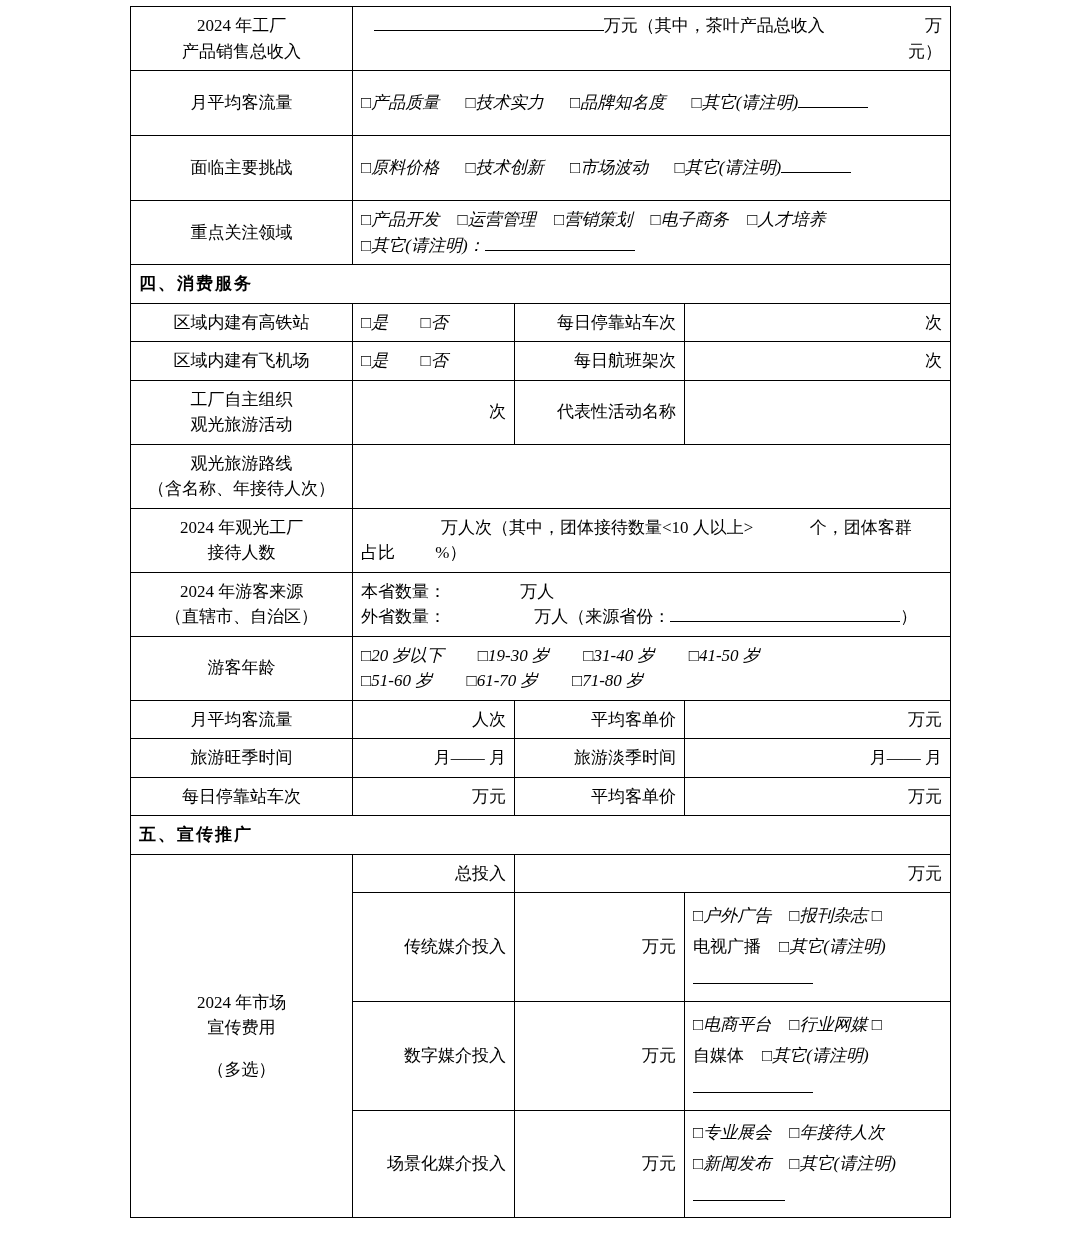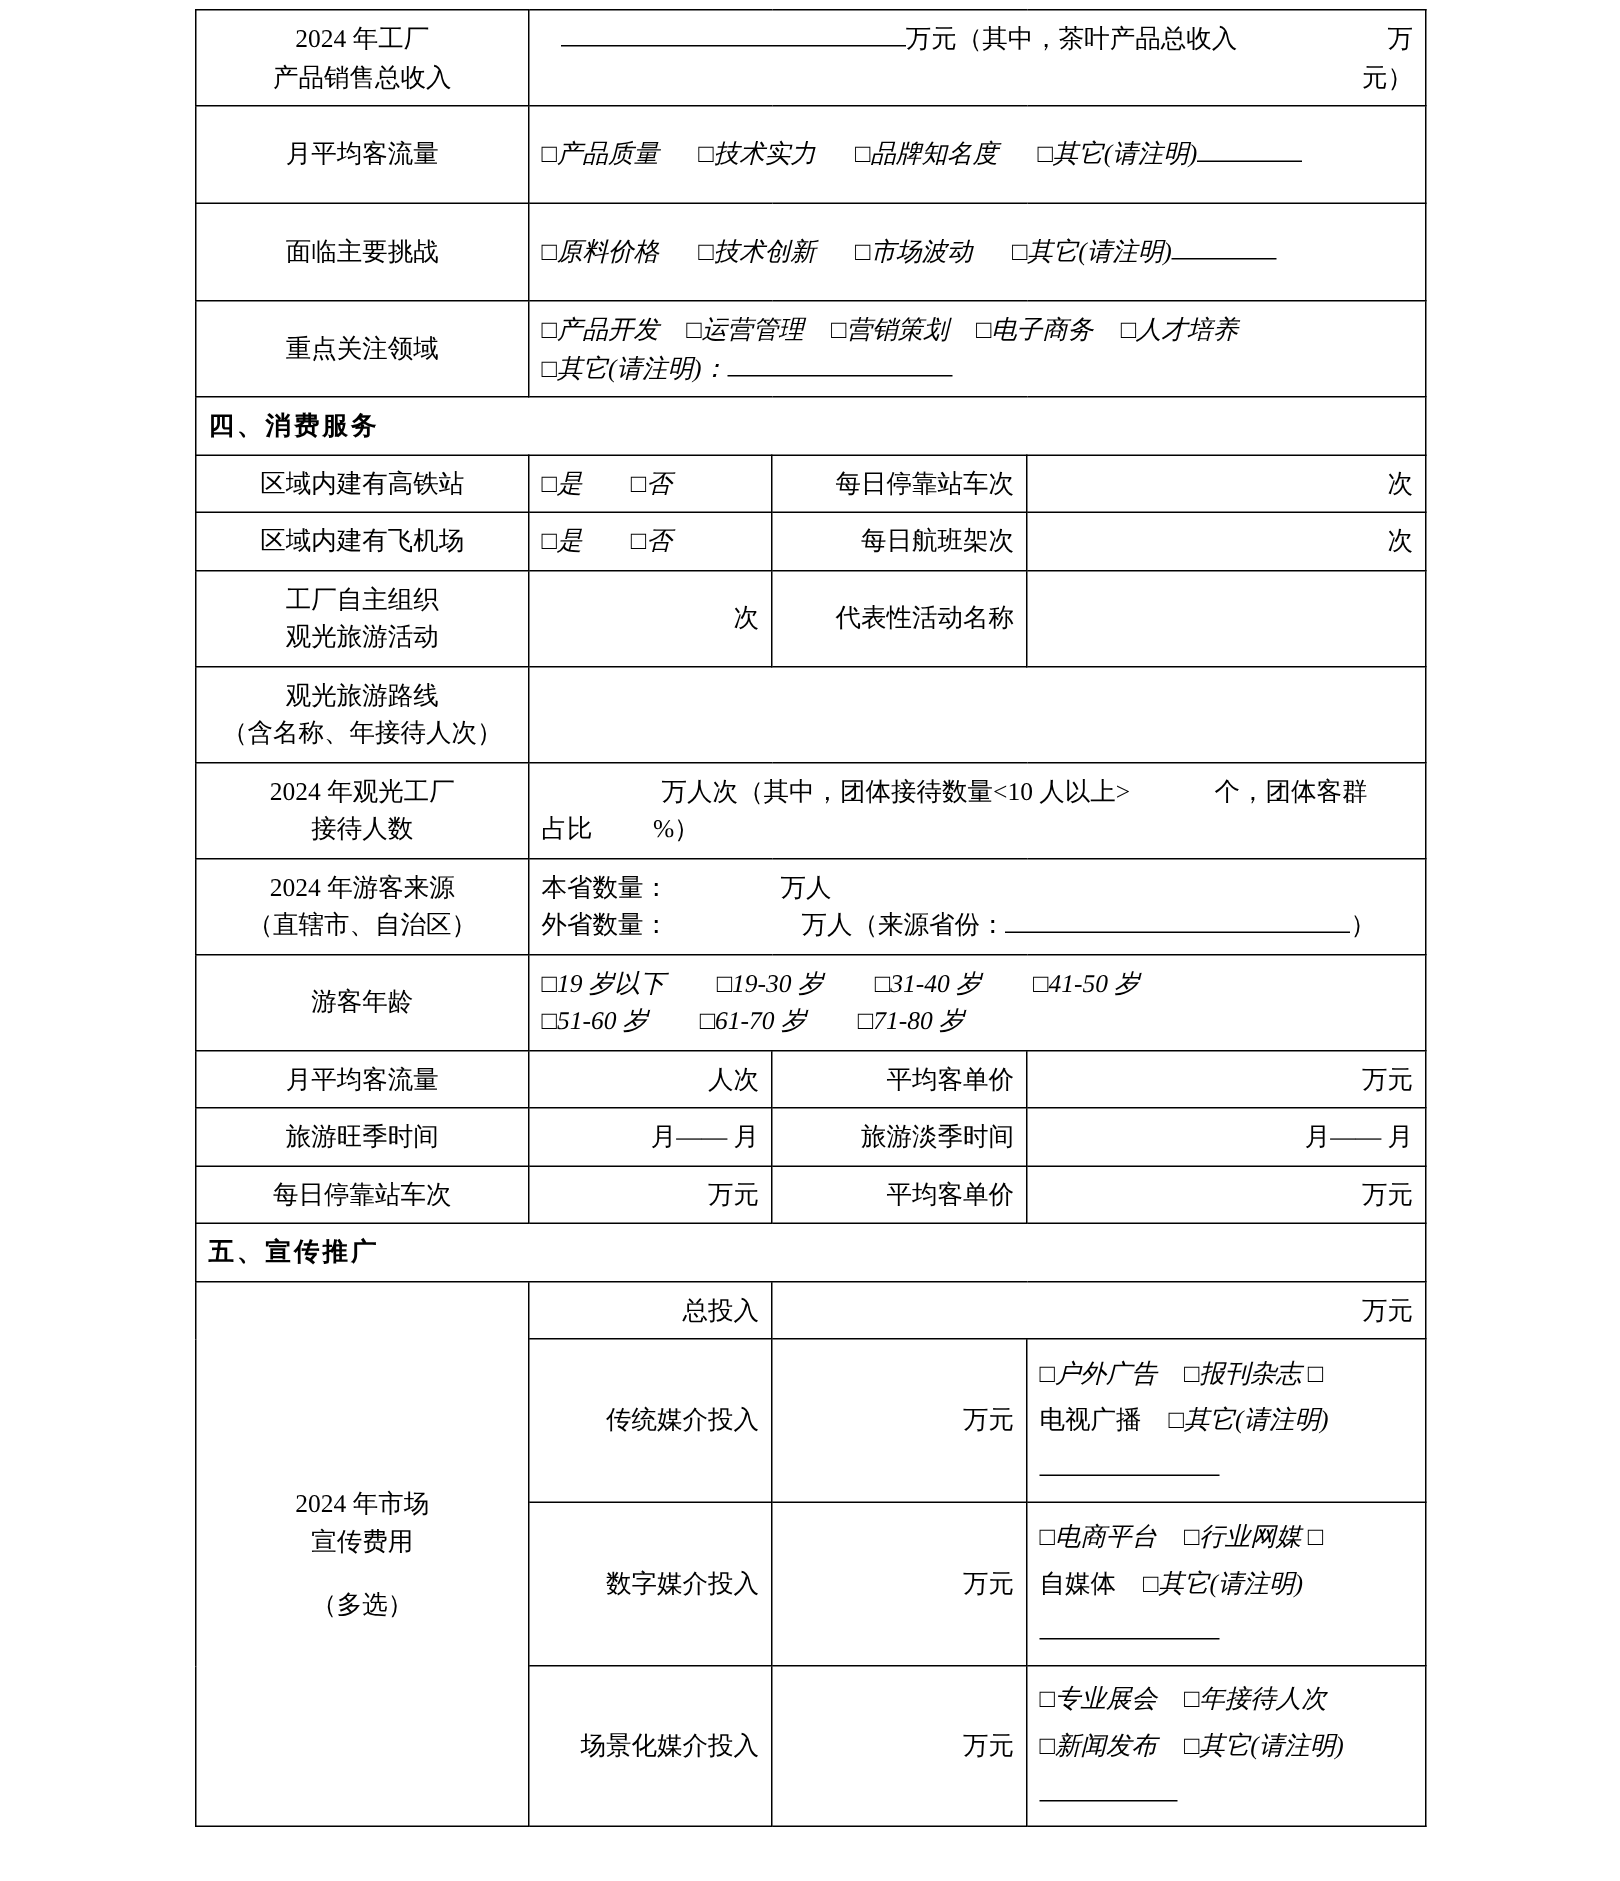--- a/index.html
+++ b/index.html
@@ -219,21 +219,21 @@
           <span>外省数量：</span>
           <span style="display:inline-block;width:84px"></span><span>万人（来源省份：</span><span class="ul-xl"></span><span>）</span>
         </span>
       </td>
     </tr>
 
     <tr>
       <td class="label-cell">游客年龄</td>
       <td colspan="3" class="c-left pad-left two-line">
         <span class="blk">
-          <span class="cb" style="margin-right:30px">□19 岁以下</span>
+          <span class="cb" style="margin-right:30px">□20 岁以下</span>
           <span class="cb" style="margin-right:30px">□19-30 岁</span>
           <span class="cb" style="margin-right:30px">□31-40 岁</span>
           <span class="cb">□41-50 岁</span>
         </span>
         <span class="blk">
           <span class="cb" style="margin-right:30px">□51-60 岁</span>
           <span class="cb" style="margin-right:30px">□61-70 岁</span>
           <span class="cb">□71-80 岁</span>
         </span>
       </td>

